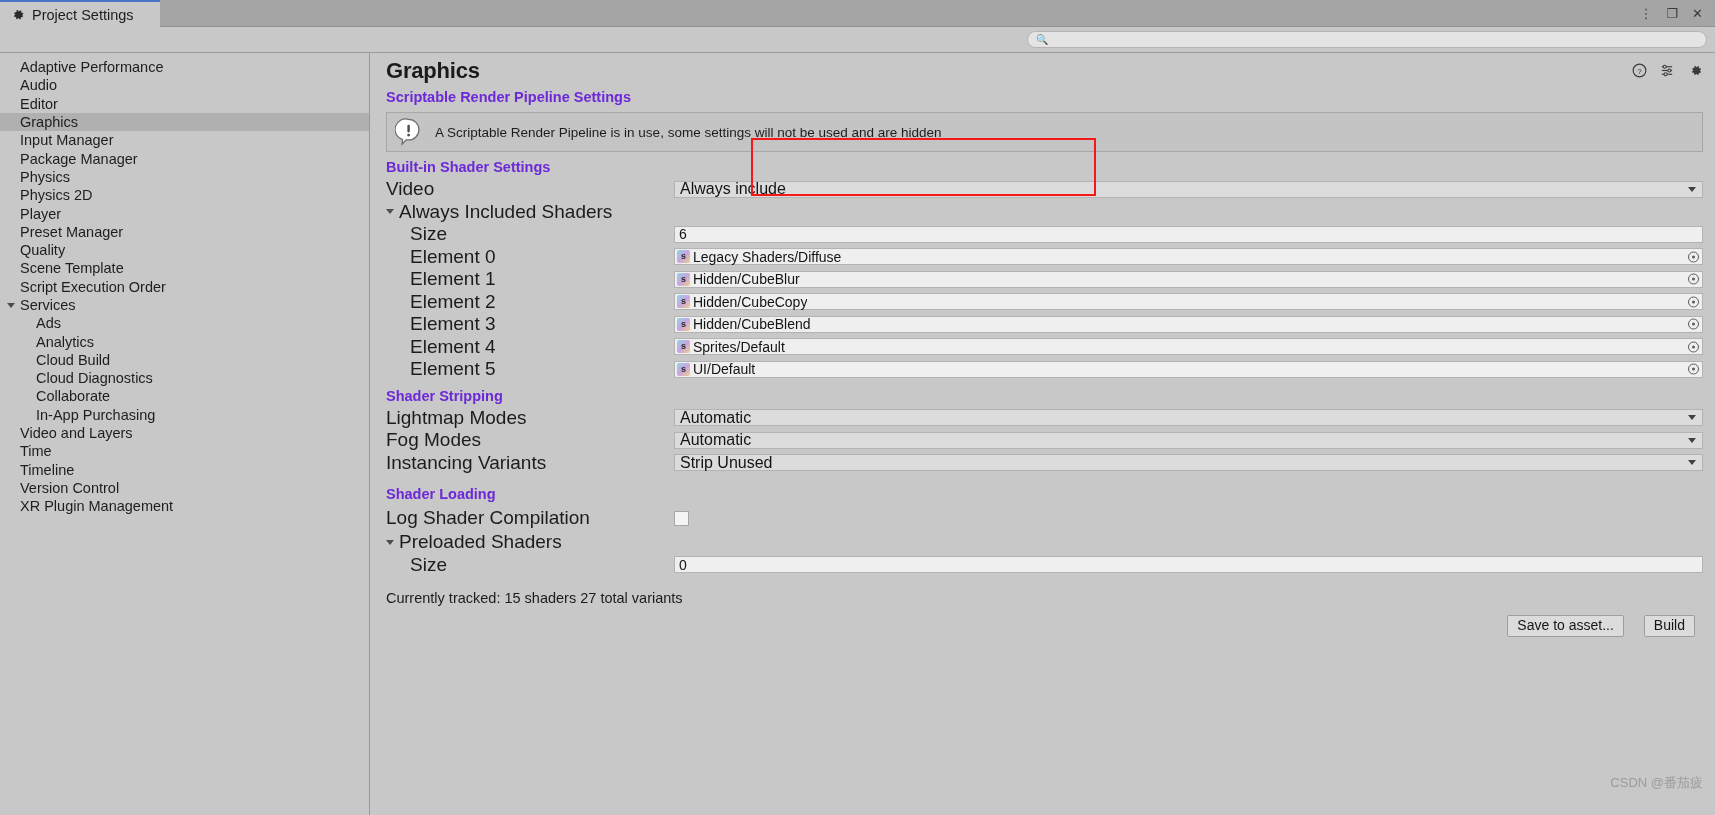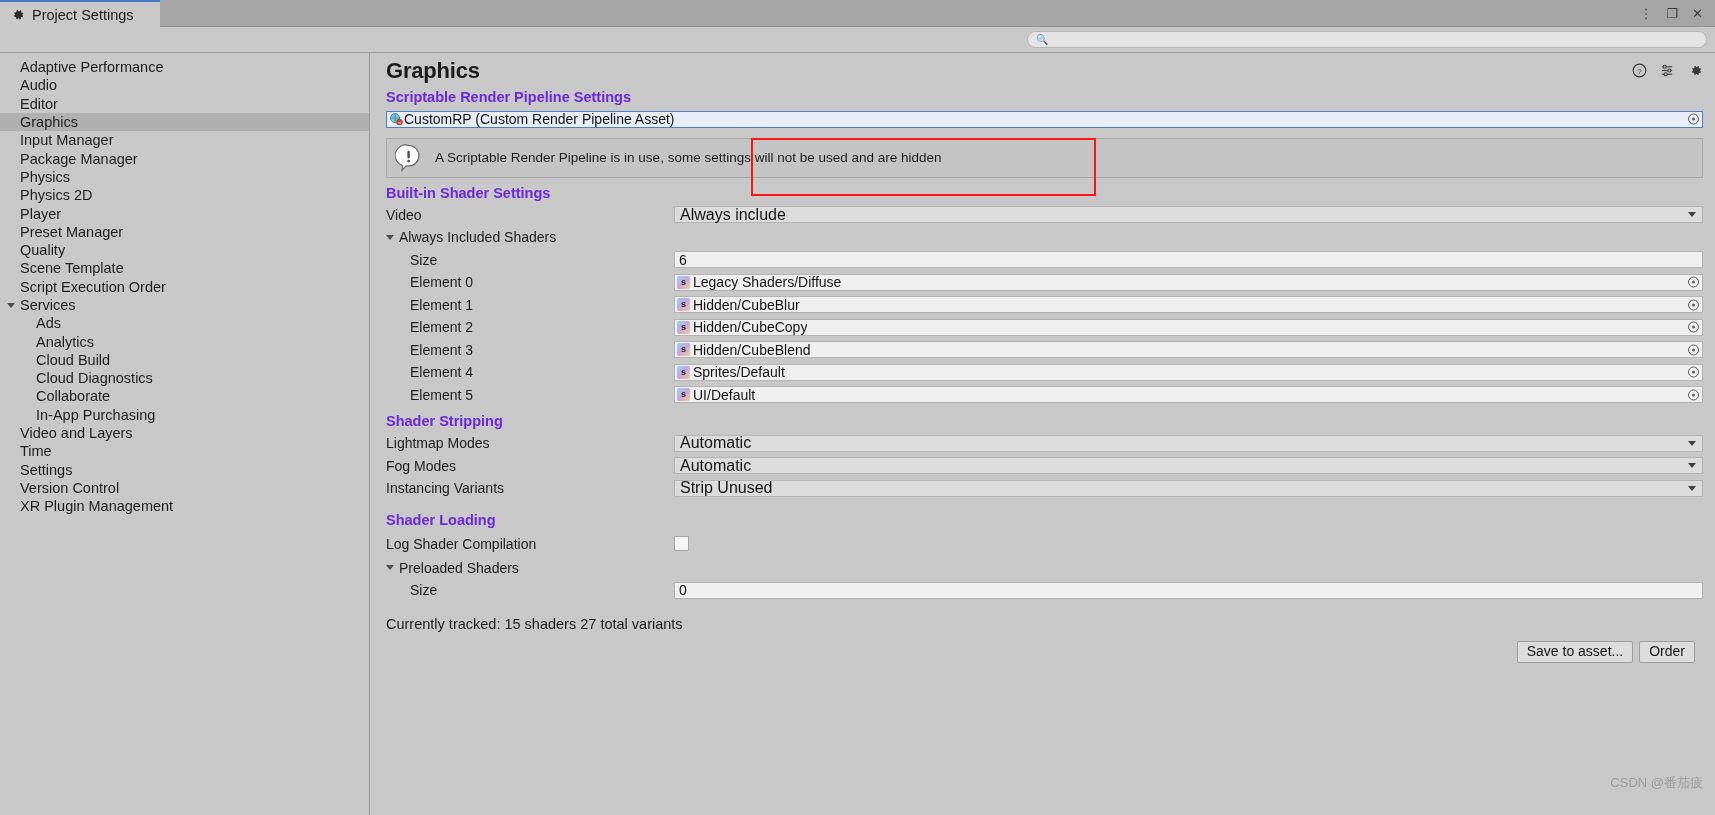--- a/index.html
+++ b/index.html
@@ -142,21 +142,21 @@
     pointer-events: none;
     z-index: 5;
   }
 
   .row {
     display: flex; align-items: center;
     height: 22.5px;
     padding-left: 16px;
   }
   .row .label {
-    font-size: 14px; color: #1c1c1c;
+    font-size: 19px; color: #1c1c1c;
     width: 288px; flex: none;
     white-space: nowrap;
   }
   .row .label.i2 { padding-left: 24px; }
 
   .field {
     flex: 1;
     height: 17px;
     background: #efefef;
     border: 1px solid #b3b3b3;
@@ -244,21 +244,21 @@
   .spacer-sm { height: 7px; }
   .spacer-md { height: 12px; }
 
   .status-line {
     padding-left: 16px;
     font-size: 14.5px; color: #1c1c1c;
     margin-top: 14px;
   }
 
   .btn-row {
-    display: flex; justify-content: flex-end; gap: 6px;
+    display: flex; justify-content: flex-end; gap: 20px;
     padding-right: 8px; margin-top: 9px;
   }
   .btn {
     background: #dcdcdc;
     border: 1px solid #9e9e9e;
     border-radius: 2px;
     font-size: 14px; color: #161616;
     padding: 2px 9px 3px;
     line-height: 1.1;
   }
@@ -364,21 +364,21 @@
         <div class="side-item indent1">
           <span>In-App Purchasing</span>
         </div>
         <div class="side-item">
           <span>Video and Layers</span>
         </div>
         <div class="side-item">
           <span>Time</span>
         </div>
         <div class="side-item">
-          <span>Settings</span>
+          <span>Timeline</span>
         </div>
         <div class="side-item">
           <span>Version Control</span>
         </div>
         <div class="side-item">
           <span>XR Plugin Management</span>
         </div>
       </div>
 
     <div class="main">
@@ -409,34 +409,20 @@
             </svg>
           </span>
         </div>
       </div>
 
       <div class="srp-box"></div>
 
       <div class="content">
 
         <div class="section-title">Scriptable Render Pipeline Settings</div>
-        <div class="row" style="margin-top:3px;">
-          <div class="field obj selected-obj">
-            <span class="rp-ico">
-              <svg width="14" height="14" viewBox="0 0 16 16">
-                <circle cx="7" cy="7" r="5.2" fill="#7fc9dd" stroke="#3b7a8c" stroke-width="1"></circle>
-                <path d="M2.2 7h9.6M7 2v10" stroke="#3b7a8c" stroke-width="0.8" fill="none"></path>
-                <circle cx="12" cy="11.5" r="3.3" fill="#d94b3c" stroke="#8e2b20" stroke-width="0.8"></circle>
-                <text x="12" y="13.6" font-size="4.6" text-anchor="middle" fill="#fff" font-family="Liberation Sans">n</text>
-              </svg>
-            </span>
-            <span class="txt">CustomRP (Custom Render Pipeline Asset)</span>
-            <span class="dot-btn"></span>
-          </div>
-        </div>
 
         <div class="helpbox">
           <span class="warn-ico">
             <svg width="30" height="30" viewBox="0 0 32 32">
               <path d="M14.5 2.5a11 11 0 1 1 0 22h-2.7l-4.3 4.6.6-5.1A11 11 0 0 1 14.5 2.5z" fill="#ffffff" stroke="#6e6e6e" stroke-width="1.3"></path>
               <rect x="13.2" y="8.2" width="2.6" height="8.2" rx="1.2" fill="#4a4a4a"></rect>
               <circle cx="14.5" cy="19.3" r="1.5" fill="#4a4a4a"></circle>
             </svg>
           </span>
           <span class="msg">A Scriptable Render Pipeline is in use, some settings will not be used and are hidden</span>
@@ -564,21 +550,21 @@
           <span class="label i2">Size</span>
           <div class="field">
             <span class="txt">0</span>
           </div>
         </div>
 
         <div class="status-line">Currently tracked: 15 shaders 27 total variants</div>
 
         <div class="btn-row">
           <button class="btn">Save to asset...</button>
-          <button class="btn">Order</button>
+          <button class="btn">Build</button>
         </div>
 
       </div>
 
       <div class="watermark">CSDN @番茄疲</div>
     </div>
   </div>
 </div>
 
 </body></html>

